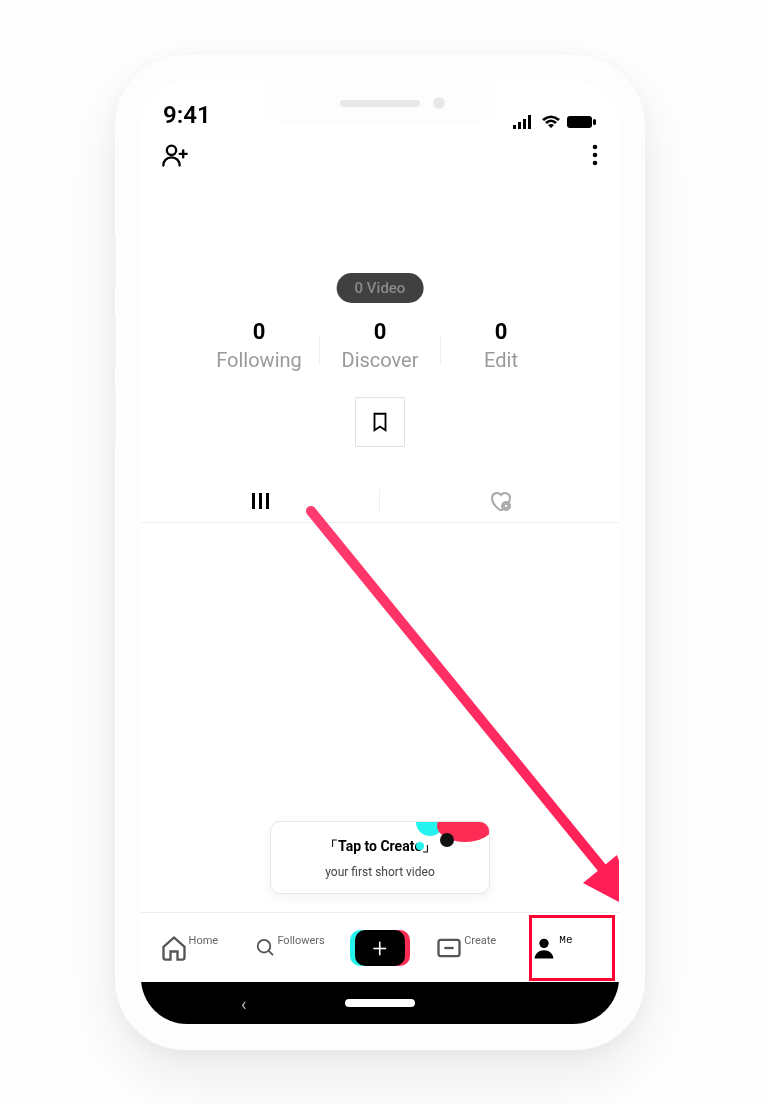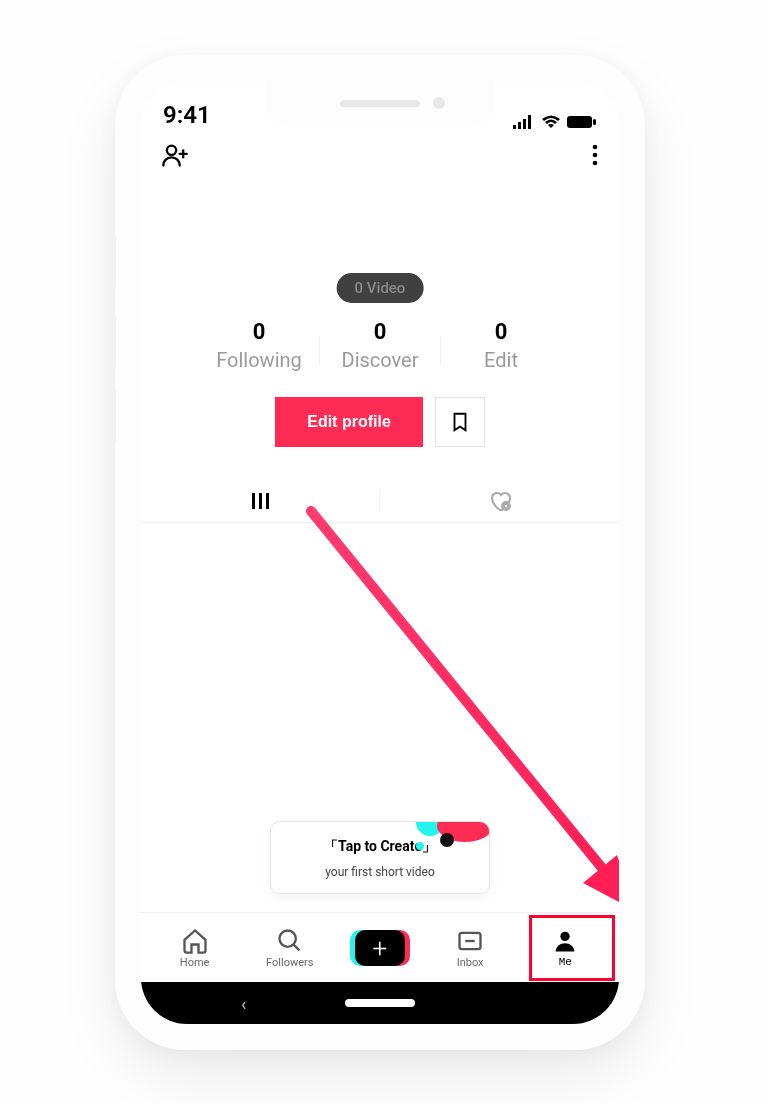--- a/index.html
+++ b/index.html
@@ -247,22 +247,20 @@
     height: 70px;
     display: flex;
     align-items: center;
     justify-content: space-around;
     border-top: 1px solid #eee;
     background: #fff;
     padding: 0 6px;
   }
   .nav-item {
     display: flex;
-    flex-direction: column;
-    align-items: center;
     gap: 1px;
     cursor: pointer;
     width: 70px;
   }
   .nav-lbl { font-size: 11px; color: #666; }
   .nav-item.active .nav-lbl { color: #000; font-family: Liberation Mono, monospace; }
   .nav-item.active svg { fill: #000; }
   .create-btn {
     width: 60px;
     height: 36px;
@@ -404,21 +402,20 @@
         <div class="stat-lbl">Discover</div>
       </div>
       <div class="divider"></div>
       <div class="stat-col">
         <div class="stat-val">0</div>
         <div class="stat-lbl">Edit</div>
       </div>
     </div>
 
     <div class="btn-row">
-      <button class="edit-btn">Edit profile</button>
       <button class="bookmark-btn">
         <svg width="22" height="22" viewBox="0 0 24 24" fill="none" stroke="#000" stroke-width="2">
             <path d="M6 3h12v18l-6-4-6 4z"></path>
           </svg>
       </button>
     </div>
 
     <div class="tabs">
       <div class="tab sep">
         <svg width="20" height="20" viewBox="0 0 20 20">
@@ -466,21 +463,21 @@
       <div class="create-btn">
         <div class="create-cyan"></div>
         <div class="create-red"></div>
         <div class="create-black">+</div>
       </div>
       <div class="nav-item">
         <svg width="28" height="28" viewBox="0 0 24 24" fill="none" stroke="#555" stroke-width="2">
             <rect x="3" y="5" width="18" height="14" rx="2"></rect>
             <line x1="8" y1="12" x2="16" y2="12"></line>
           </svg>
-        <span class="nav-lbl">Inbox</span>
+        <span class="nav-lbl">Create</span>
       </div>
       <div class="nav-item active">
         <svg width="28" height="28" viewBox="0 0 24 24" fill="#000">
             <circle cx="12" cy="8" r="4"></circle>
             <path d="M4 21c0-4 4-7 8-7s8 3 8 7z"></path>
           </svg>
         <span class="nav-lbl">Me</span>
       </div>
     </div>
 

